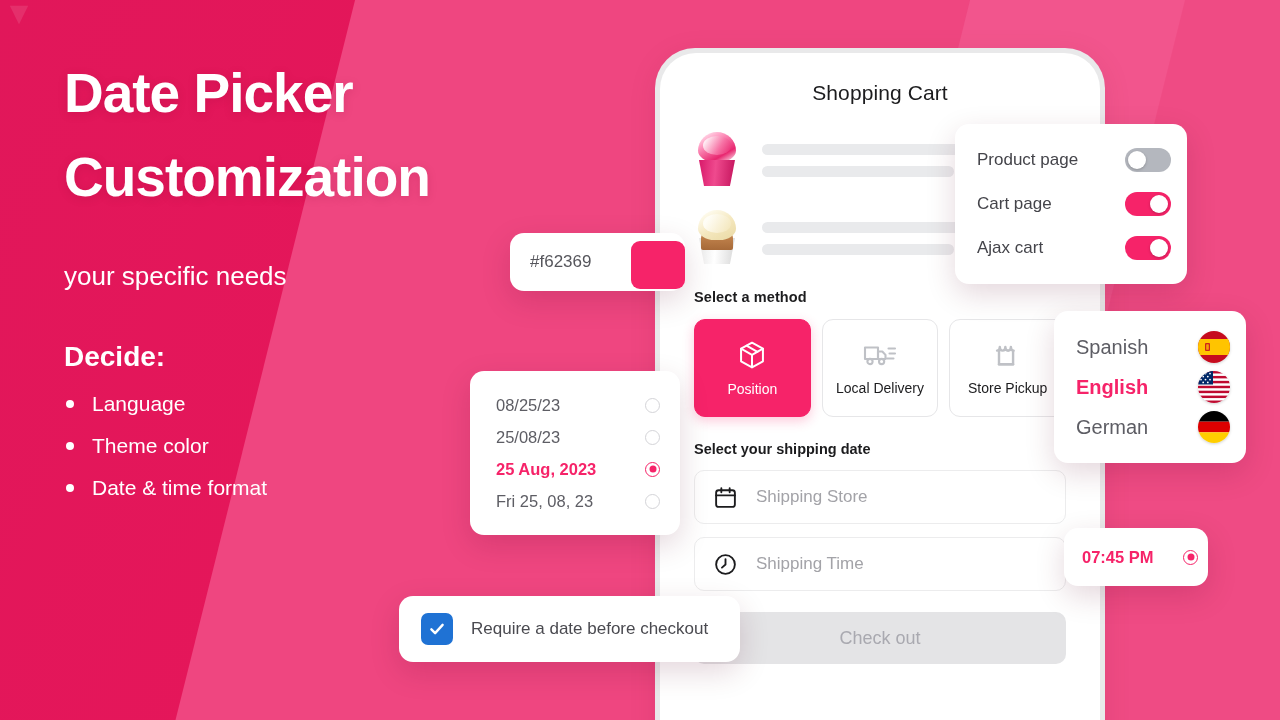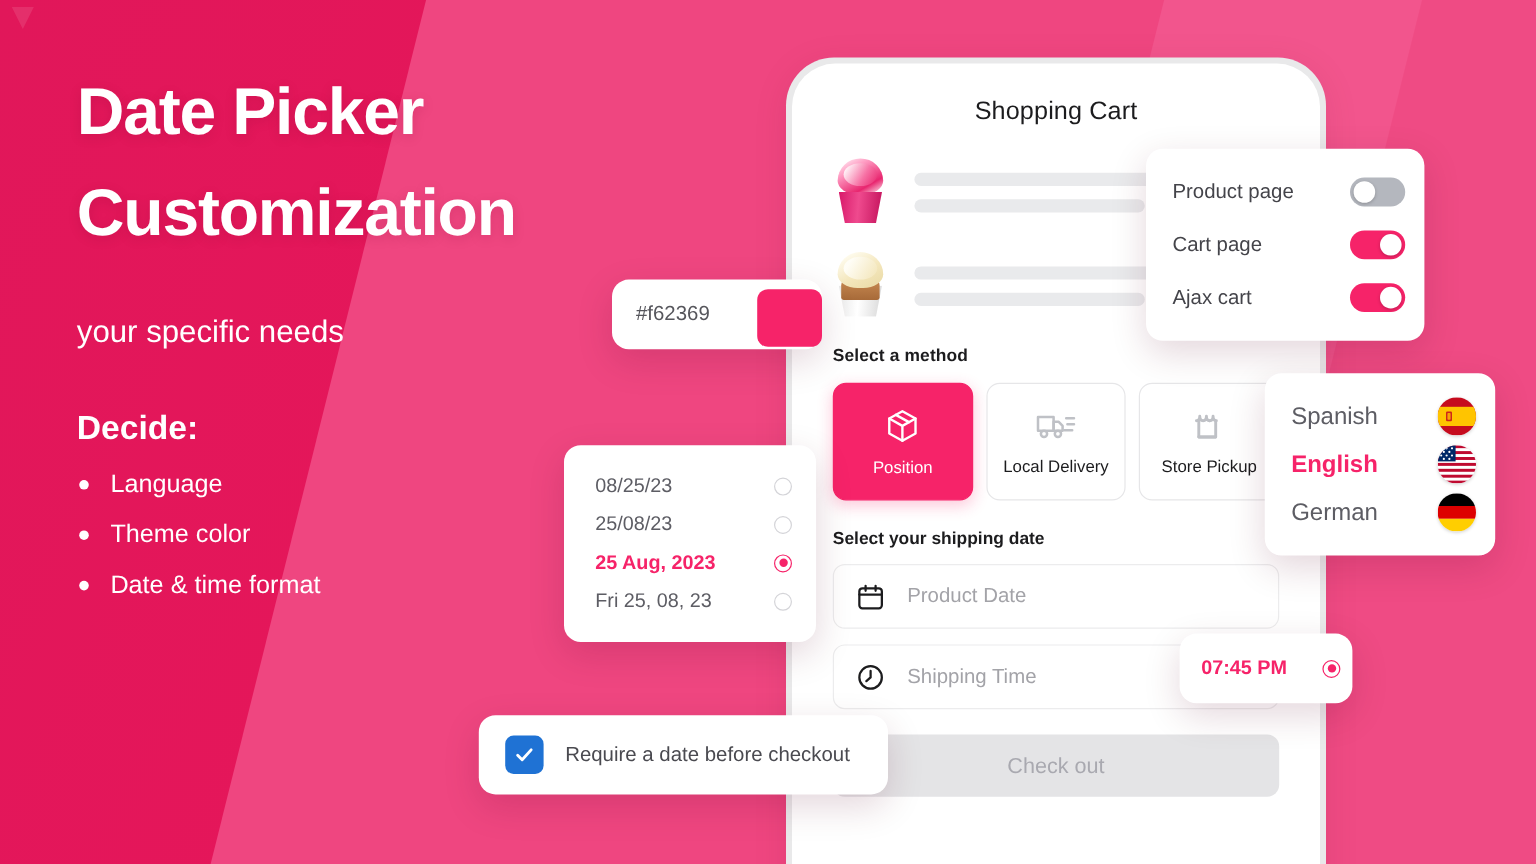--- a/index.html
+++ b/index.html
@@ -211,21 +211,21 @@
   #lang-card {
     left: 1054px; top: 311px; width: 192px; padding: 16px 16px 16px 22px;
   }
   .lang-row { display: flex; align-items: center; justify-content: space-between; height: 40px; }
   .lang-row .t { font-size: 20px; color: #5d5d64; }
   .lang-row.sel .t { color: #f62369; font-weight: 700; }
   .flag { width: 32px; height: 32px; border-radius: 50%; overflow: hidden; flex: none;
           box-shadow: 0 1px 3px rgba(0,0,0,.18); position: relative; }
 
   #time-card {
-    left: 983px; top: 528px; width: 144px; padding: 12px 10px 12px 18px;
+    left: 1064px; top: 528px; width: 144px; padding: 12px 10px 12px 18px;
   }
   .time-row { display: flex; align-items: center; justify-content: space-between; height: 34px; }
   .time-row .t { font-size: 16.5px; color: #5d5d64; }
   .time-row.sel .t { color: #f62369; font-weight: 700; }
 
   #require-card {
     left: 399px; top: 596px; width: 341px; height: 66px;
     display: flex; align-items: center; gap: 18px; padding-left: 22px;
   }
   .cbx {
@@ -326,21 +326,21 @@
       </div>
     </div>
 
     <div class="label2">Select  your shipping date</div>
 
     <div class="field">
       <svg width="25" height="25" viewBox="0 0 24 24" fill="none" stroke="#1c1c1e" stroke-width="1.8" stroke-linecap="round" stroke-linejoin="round">
         <rect x="3" y="5" width="18" height="16" rx="2.4"></rect>
         <path d="M3 10h18M8 3v4M16 3v4"></path>
       </svg>
-      <span class="ph">Product Date</span>
+      <span class="ph">Shipping Store</span>
     </div>
 
     <div class="field">
       <svg width="25" height="25" viewBox="0 0 24 24" fill="none" stroke="#1c1c1e" stroke-width="1.8" stroke-linecap="round" stroke-linejoin="round">
         <circle cx="12" cy="12" r="9"></circle>
         <path d="M12 6.8V12l-3.4 3"></path>
       </svg>
       <span class="ph">Shipping Time</span>
     </div>
 

